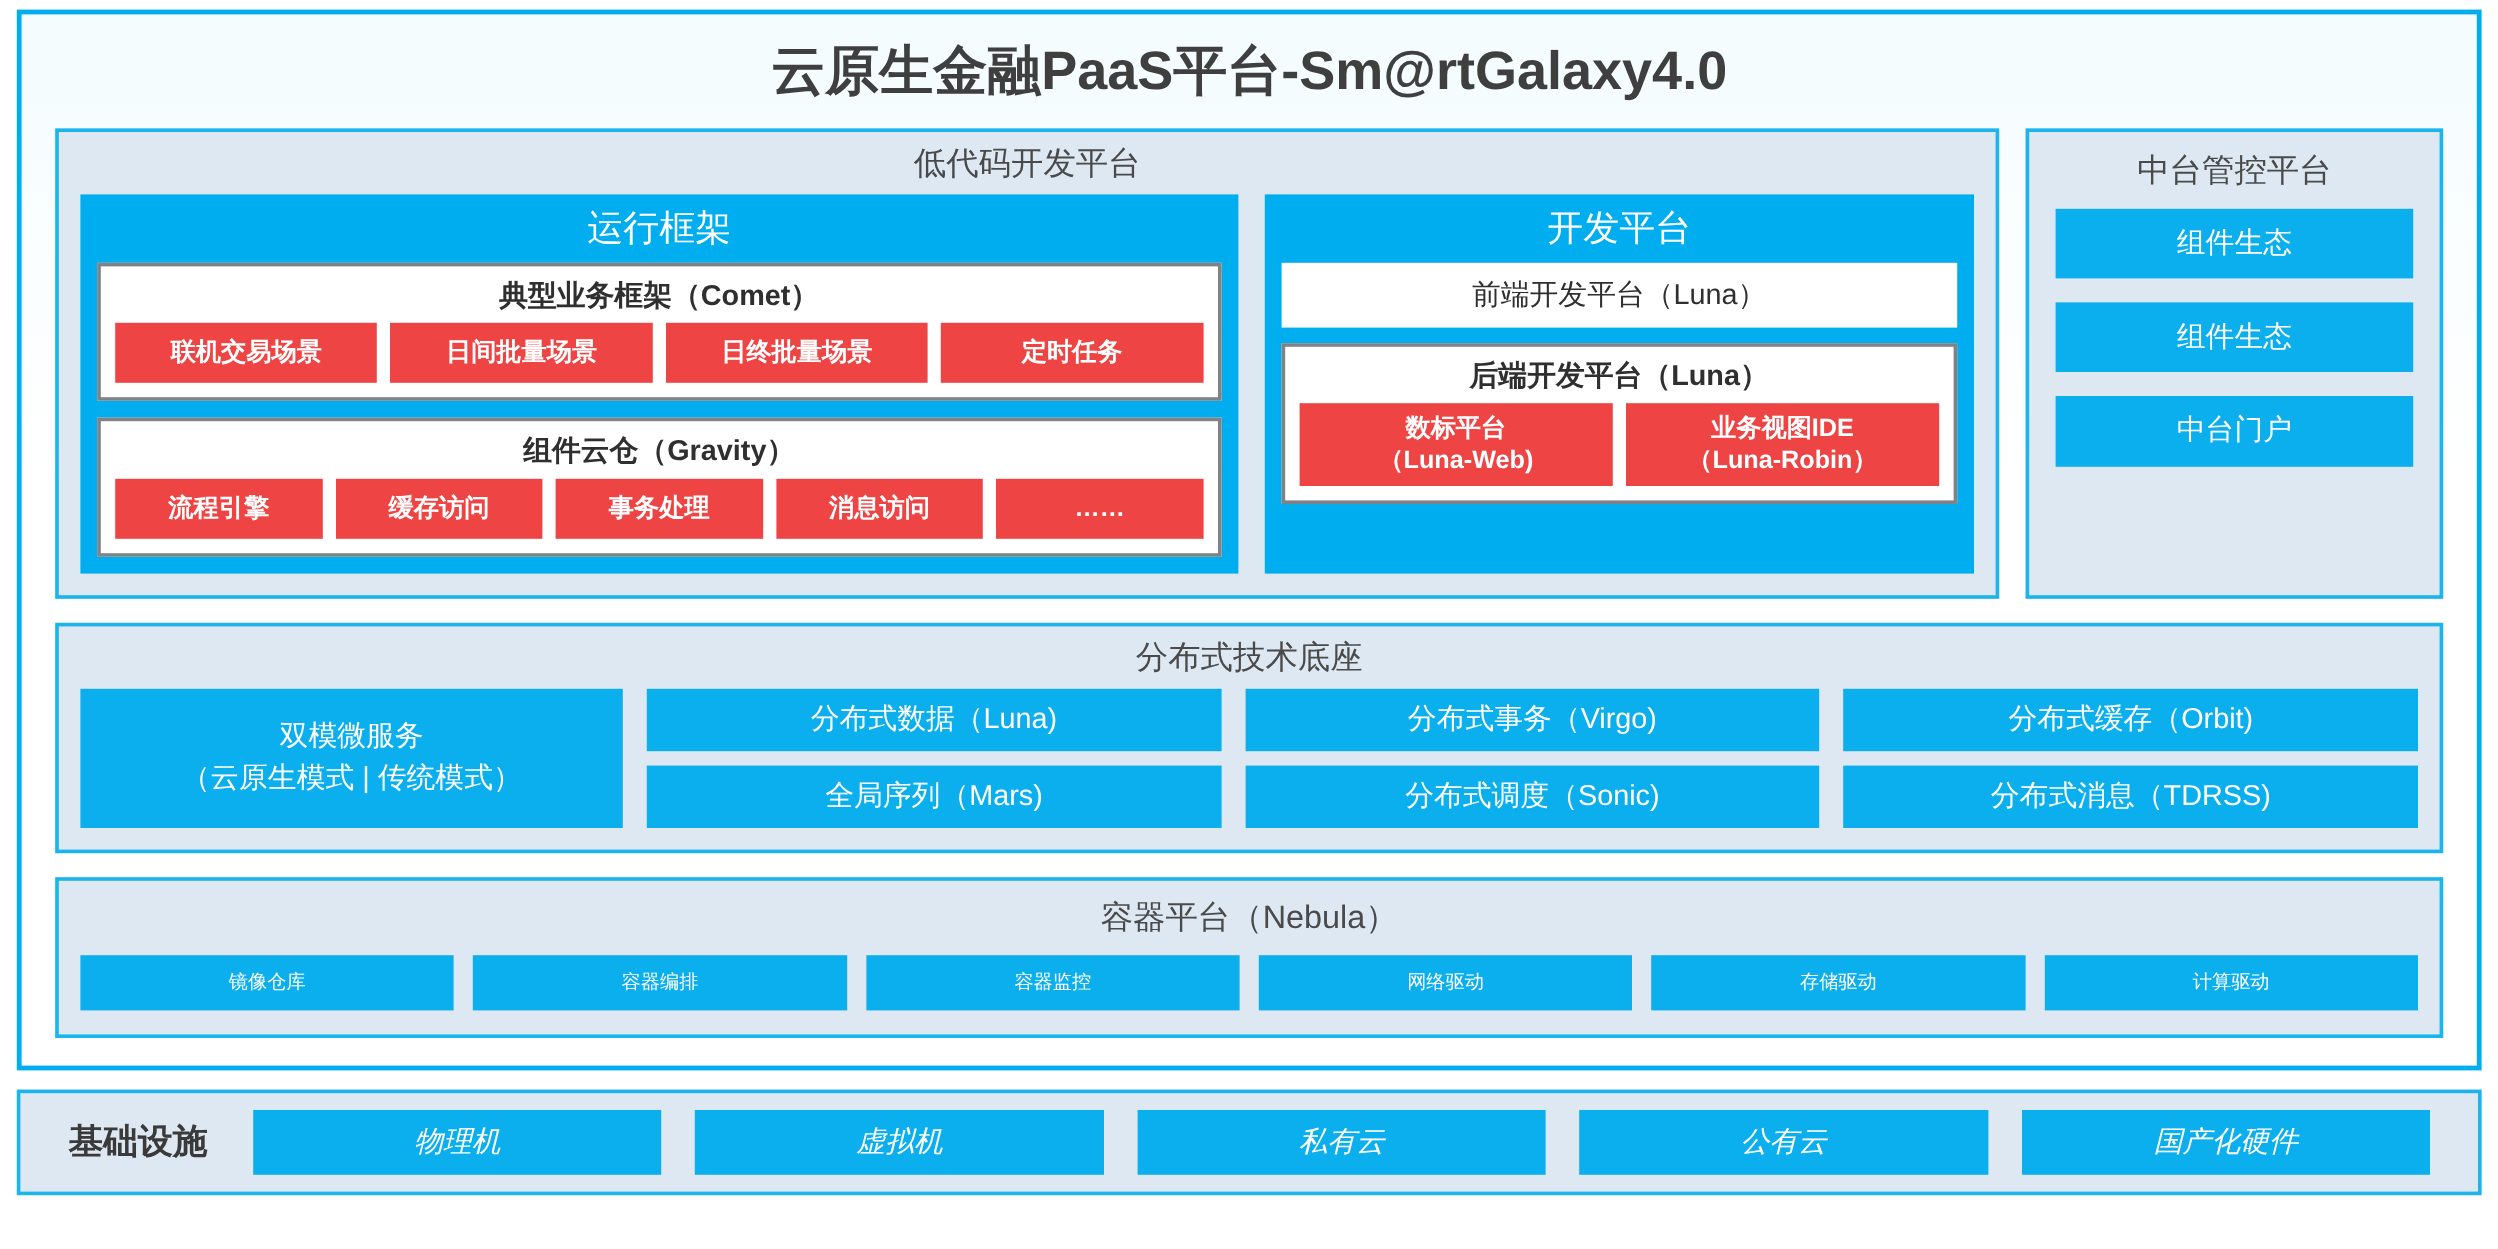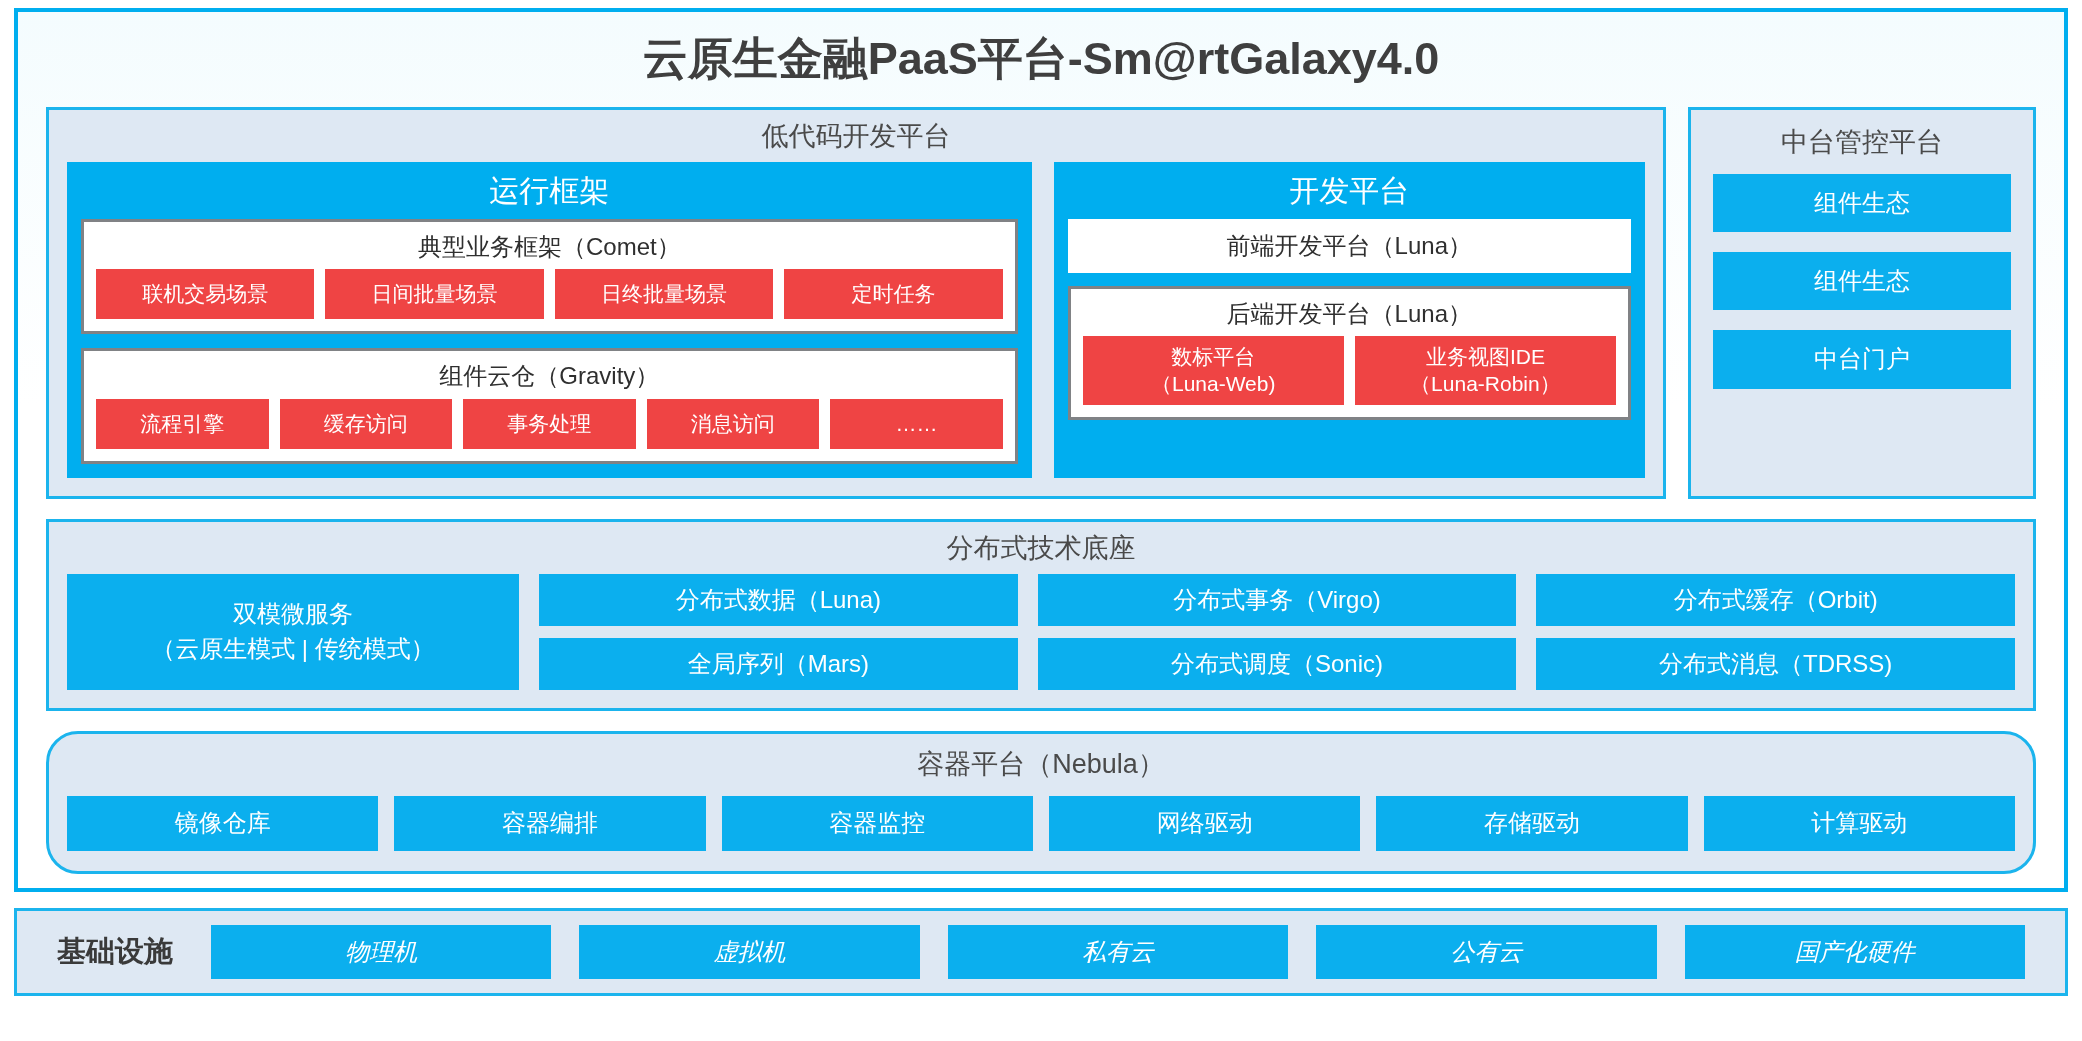--- a/index.html
+++ b/index.html
@@ -102,20 +102,21 @@
   }
 
   
   .white-panel {
     box-sizing: border-box;
     background: #ffffff;
     border: 3px solid #808285;
     padding: 8px 12px 12px 12px;
     display: flex;
     flex-direction: column;
+    font-weight: bold;
   }
   .white-panel + .white-panel { margin-top: 14px; }
   .white-panel-title {
     text-align: center;
     font-size: 24px;
     color: #2f2f2f;
     padding: 4px 0 9px 0;
     line-height: 1.1;
     white-space: nowrap;
   }
@@ -210,29 +211,28 @@
     font-size: 24px;
     text-align: center;
     padding: 13px 4px;
     line-height: 1.1;
     white-space: nowrap;
   }
 
   
   .container-plat {
     padding: 0 18px 20px 18px;
-    border-radius: 32px;
   }
   .container-plat .panel-title { padding: 16px 0 16px 0; }
   .cp-chips { display: flex; gap: 16px; }
   .cp-chip {
     flex: 1 1 0;
     background: #0BAFEE;
     color: #ffffff;
-    font-size: 24px;
+    font-size: 16px;
     text-align: center;
     padding: 14px 4px;
     line-height: 1.1;
     white-space: nowrap;
   }
 
   
   .infra {
     box-sizing: border-box;
     border: 3px solid #1BB4ED;

